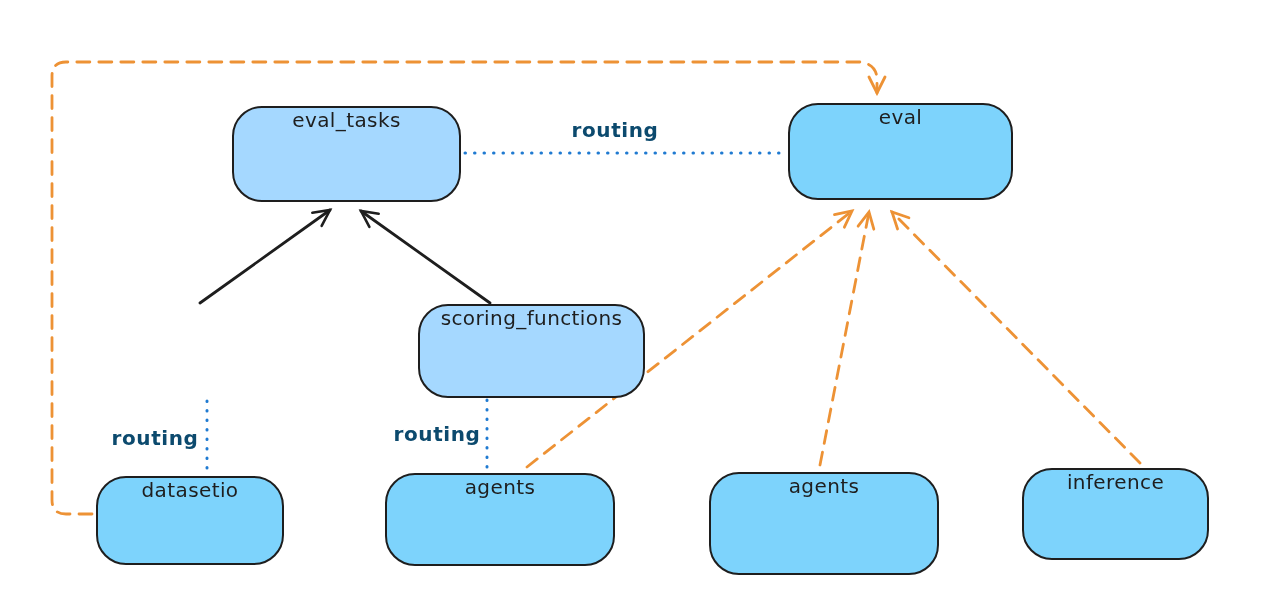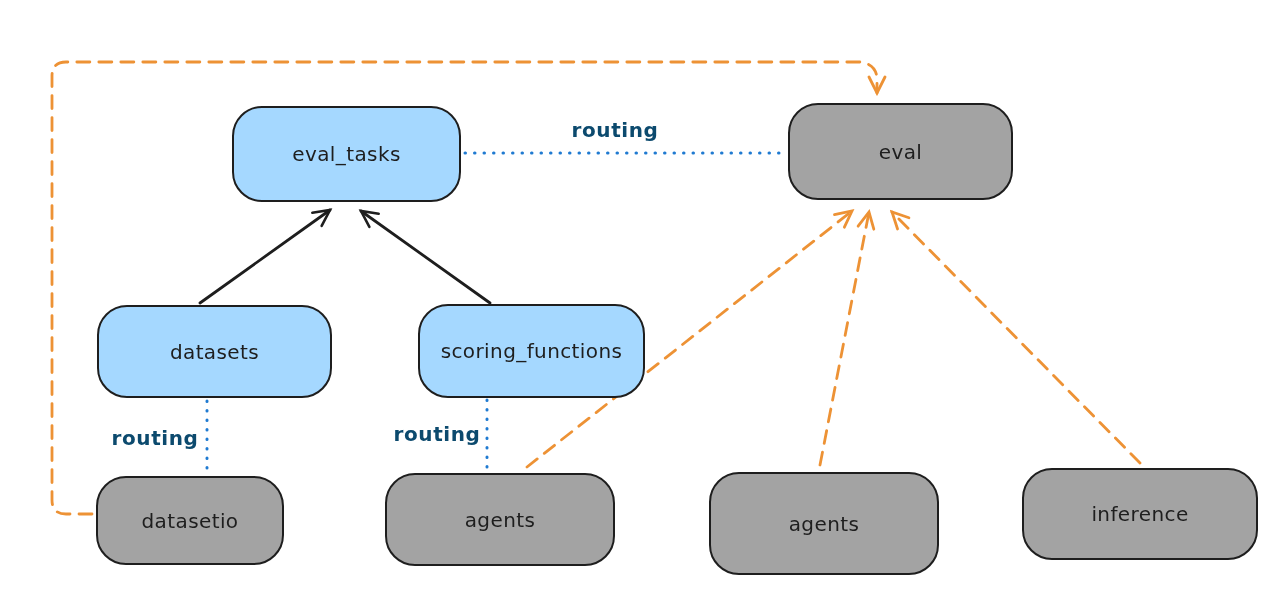--- a/index.html
+++ b/index.html
@@ -20,28 +20,27 @@
     inset: 0;
     width: 1280px;
     height: 596px;
   }
   .node {
     position: absolute;
     box-sizing: border-box;
     border: 2.5px solid #1e1e1e;
     border-radius: 30px;
     display: flex;
-    align-items: center;
     justify-content: center;
     font-size: 20px;
     color: #1e1e1e;
     letter-spacing: 0.4px;
   }
   .node.blue  { background: #a5d8ff; }
-  .node.green { background: #a3a3a3; }
+  .node.green { background: #7dd3fc; }
   .edge-label {
     position: absolute;
     transform: translate(-50%, -50%);
     color: #0c4a6e;
     font-size: 20px;
     font-weight: 700;
     letter-spacing: 0.6px;
     white-space: nowrap;
   }
 </style>
@@ -74,41 +73,38 @@
   </svg>
 
   <div class="node blue" style="left:232px; top:106px; width:229px; height:96px;">
     <span>eval_tasks</span>
   </div>
 
   <div class="node green" style="left:788px; top:103px; width:225px; height:97px;">
     <span>eval</span>
   </div>
 
-  <div class="node blue" style="left:97px; top:305px; width:235px; height:93px;">
-    <span>datasets</span>
-  </div>
 
   <div class="node blue" style="left:382px; top:304px; width:227px; height:94px;margin-left:36px;">
     <span>scoring_functions</span>
   </div>
 
   <div class="node green" style="left:96px; top:476px; width:188px; height:89px;">
     <span>datasetio</span>
   </div>
 
   <div class="node green" style="left:385px; top:473px; width:230px; height:93px;">
     <span>agents</span>
   </div>
 
   <div class="node green" style="left:709px; top:472px; width:230px; height:103px;">
     <span>agents</span>
   </div>
 
-  <div class="node green" style="left:1022px; top:468px; width:236px; height:92px;">
+  <div class="node green" style="left:1022px; top:468px; width:187px; height:92px;">
     <span>inference</span>
   </div>
 
   <div class="edge-label" style="left:615px; top:130px;">routing</div>
   <div class="edge-label" style="left:155px; top:438px;">routing</div>
   <div class="edge-label" style="left:437px; top:434px;">routing</div>
 
 </div>
 
 </body></html>

